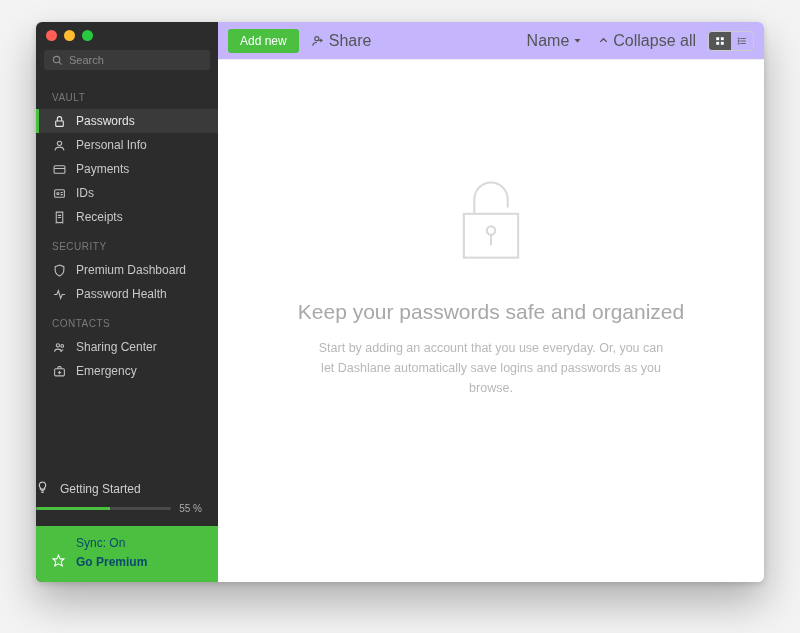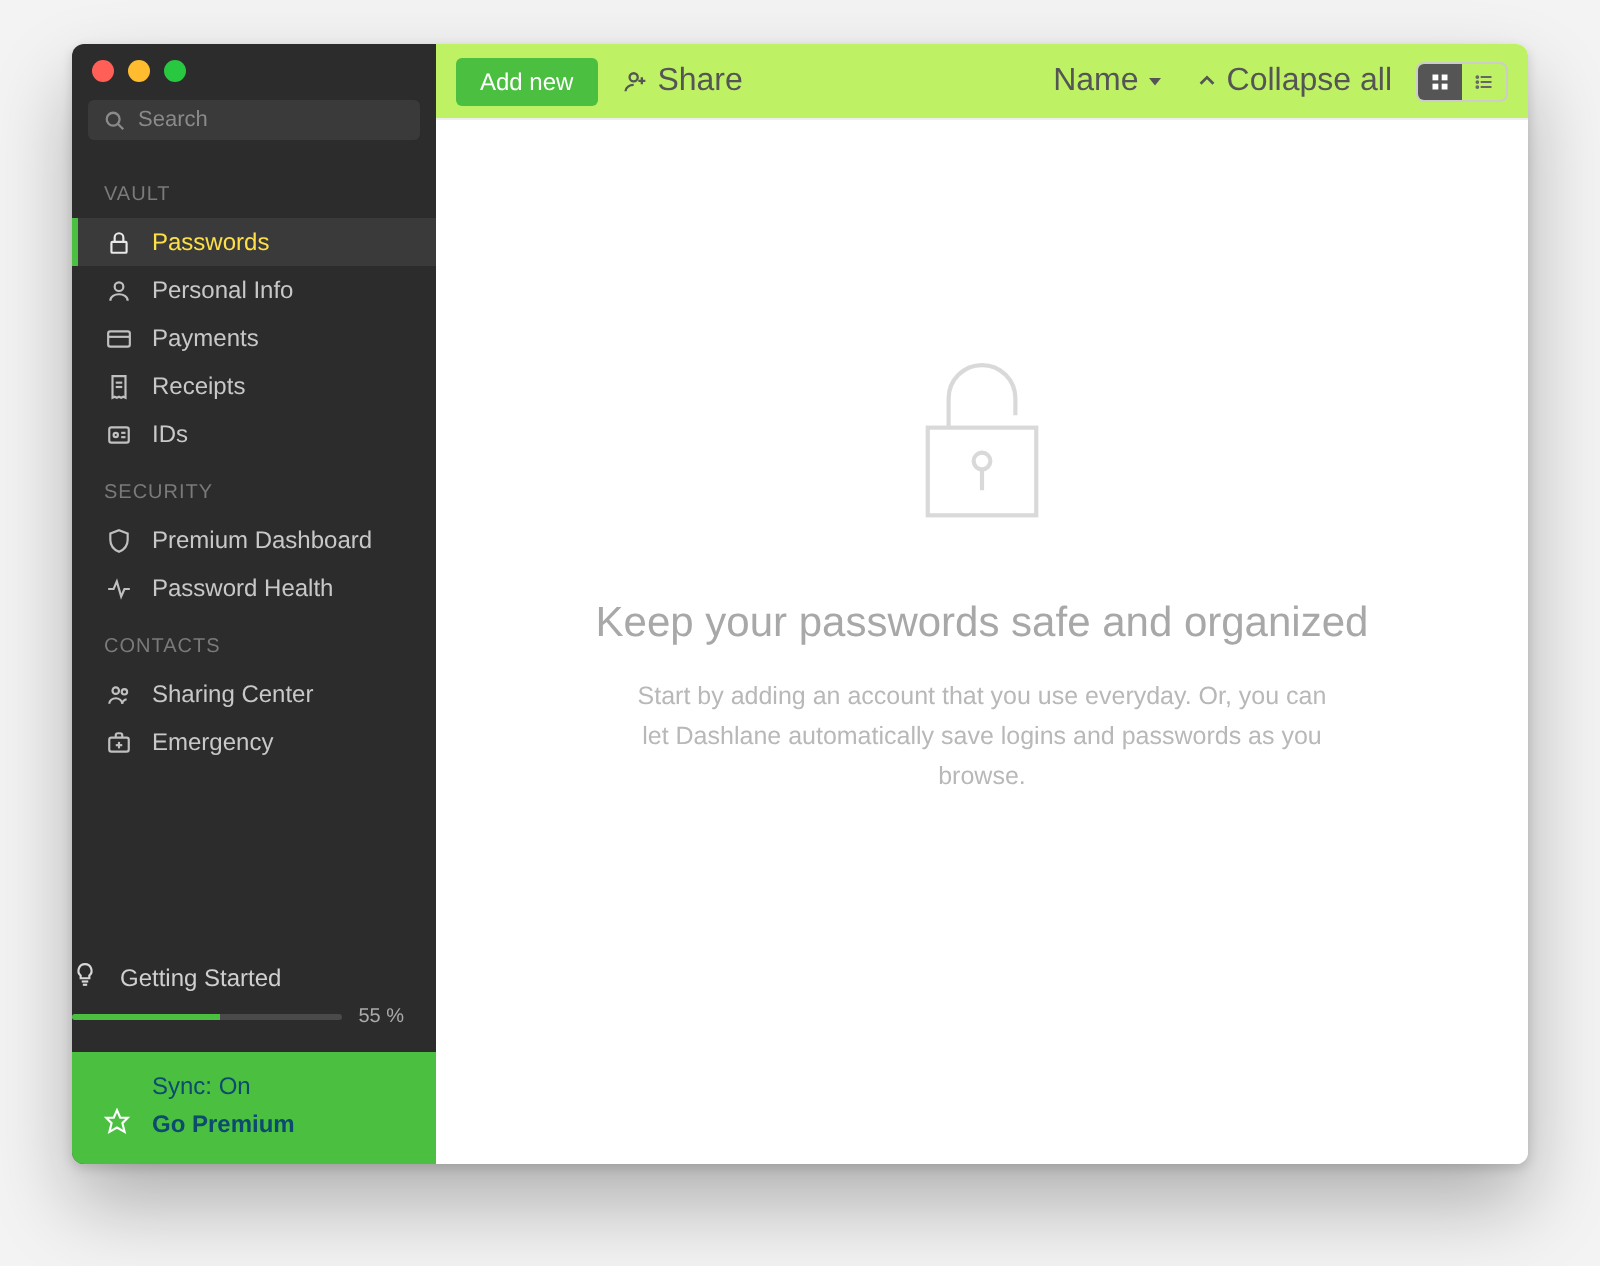--- a/index.html
+++ b/index.html
@@ -73,21 +73,21 @@
   .nav-item {
     display: flex;
     align-items: center;
     padding: 5px 16px;
     cursor: pointer;
     color: #c8c8c8;
     position: relative;
   }
   .nav-item.active {
     background: #3a3a3a;
-    color: #fde047;
+    color: #e5e5e5;
   }
   .nav-item.active::before {
     content: "";
     position: absolute;
     left: 0; top: 0; bottom: 0;
     width: 3px;
     background: #4abf40;
   }
   .nav-item .icon {
     width: 14px; height: 14px; margin-right: 10px; flex-shrink: 0;
@@ -124,21 +124,21 @@
     background: #fff;
     display: flex;
     flex-direction: column;
   }
   .toolbar {
     height: 38px;
     border-bottom: 1px solid #ededed;
     display: flex;
     align-items: center;
     padding: 0 10px;
-    background:#bef264;
+    background:#c4b5fd;
   }
   .btn-primary {
     background: #4abf40;
     color: #fff;
     border: none;
     border-radius: 3px;
     font-size: 12px;
     padding: 5px 12px;
     cursor: pointer;
   }
@@ -217,37 +217,37 @@
         <svg width="13" height="13" viewBox="0 0 24 24" fill="none" stroke="#c0c0c0" stroke-width="2">
             <rect x="2" y="5" width="20" height="14" rx="2"></rect>
             <line x1="2" y1="10" x2="22" y2="10"></line>
           </svg>
       </span>
       <span>Payments</span>
     </div>
     <div class="nav-item">
       <span class="icon">
         <svg width="13" height="13" viewBox="0 0 24 24" fill="none" stroke="#c0c0c0" stroke-width="2">
-            <path d="M6 2v20l2-1 2 1 2-1 2 1 2-1 2 1V2z"></path>
-            <line x1="9" y1="8" x2="15" y2="8"></line>
-            <line x1="9" y1="12" x2="15" y2="12"></line>
-          </svg>
-      </span>
-      <span>Receipts</span>
-    </div>
-    <div class="nav-item">
-      <span class="icon">
-        <svg width="13" height="13" viewBox="0 0 24 24" fill="none" stroke="#c0c0c0" stroke-width="2">
             <rect x="3" y="5" width="18" height="14" rx="2"></rect>
             <circle cx="9" cy="12" r="2"></circle>
             <line x1="14" y1="10" x2="18" y2="10"></line>
             <line x1="14" y1="14" x2="18" y2="14"></line>
           </svg>
       </span>
       <span>IDs</span>
+    </div>
+    <div class="nav-item">
+      <span class="icon">
+        <svg width="13" height="13" viewBox="0 0 24 24" fill="none" stroke="#c0c0c0" stroke-width="2">
+            <path d="M6 2v20l2-1 2 1 2-1 2 1 2-1 2 1V2z"></path>
+            <line x1="9" y1="8" x2="15" y2="8"></line>
+            <line x1="9" y1="12" x2="15" y2="12"></line>
+          </svg>
+      </span>
+      <span>Receipts</span>
     </div>
 
     <div class="section-header">SECURITY</div>
 
     <div class="nav-item">
       <span class="icon">
         <svg width="13" height="13" viewBox="0 0 24 24" fill="none" stroke="#c0c0c0" stroke-width="2">
             <path d="M12 2l8 3v6c0 5-3.5 9-8 11-4.5-2-8-6-8-11V5z"></path>
           </svg>
       </span>

